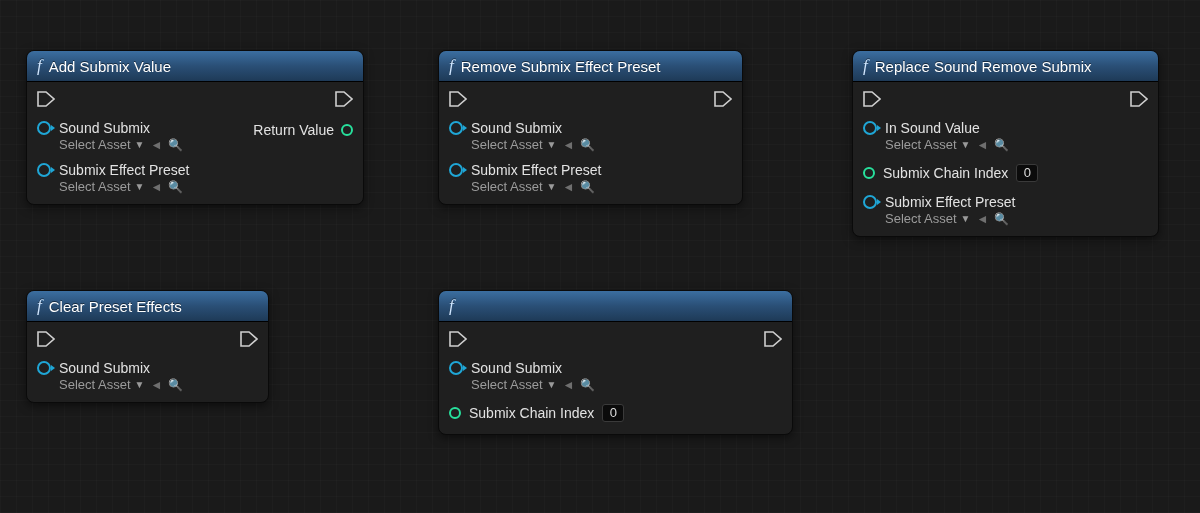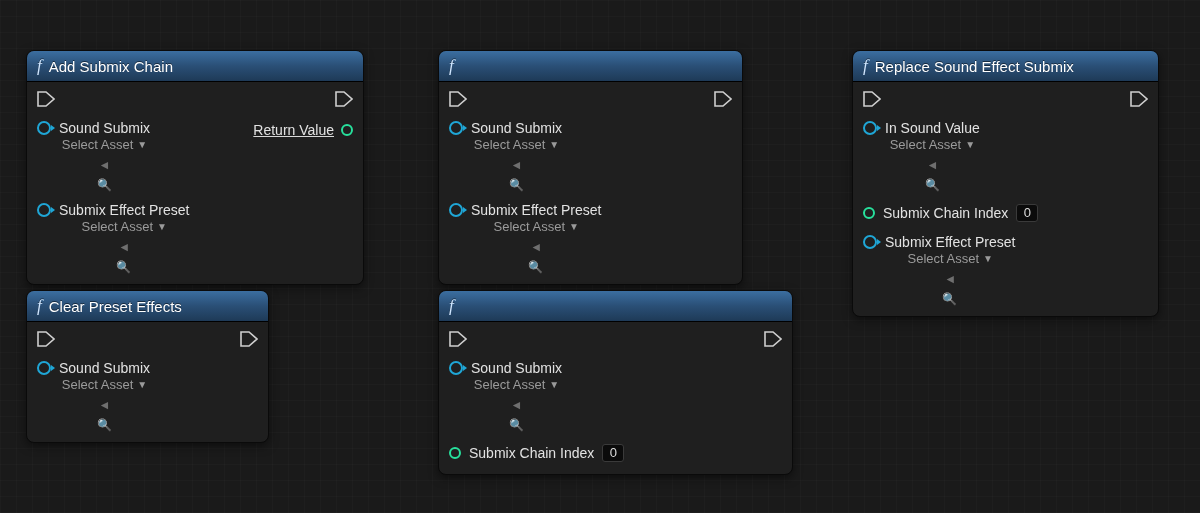--- a/index.html
+++ b/index.html
@@ -50,21 +50,21 @@
     gap: 2px;
     justify-content: space-between;
   }
   .row {
     display: flex;
     align-items: center;
     min-height: 22px;
     width: 100%;
   }
   .left { display:flex; align-items:center; gap:7px; flex:1; }
-  .right { display:flex; align-items:center; gap:7px; justify-content:flex-end;text-decoration:underline; }
+  .right { display:flex; align-items:center; gap:7px; justify-content:flex-end; }
   .exec-pin {
     display:inline-block;
   }
   .exec-pin svg { display:block; }
   .obj-pin {
     width:14px; height:14px;
     border-radius:50%;
     border:2px solid #1fa6d6;
     position:relative;
     flex:none;
@@ -81,21 +81,21 @@
   }
   .int-pin {
     width:12px;height:12px;border-radius:50%;
     border:2px solid #27e09c;
     flex:none;
   }
   .label { color:#e2e2e2; font-size:14px; }
   .sublabel { color:#9b9b9b; font-size:13px; display:flex; align-items:center; gap:4px;}
   .asset-row { display:flex; flex-direction:column; gap:1px; }
   .asset-row .top { display:flex; align-items:center; gap:8px; }
-  .asset-row .bottom { display:flex; align-items:center; gap:6px; padding-left:22px;flex-direction:column; }
+  .asset-row .bottom { display:flex; align-items:center; gap:6px; padding-left:22px; }
   .chev { color:#9a9a9a; font-size:10px; }
   .tinyicon { color:#6f6f6f; font-size:12px; }
   .int-box {
     background:#0b0b0b;
     border:1px solid #3a3a3a;
     border-radius:3px;
     color:#ddd;
     padding:0 6px;
     min-width:22px;
     text-align:center;
@@ -104,21 +104,21 @@
     height:18px;
   }
   .spacer { height:6px; }
 </style>
 </head>
 <body>
 
 <div class="node" style="left:26px; top:50px; width:338px;">
   <div class="node-header">
     <span class="fi">f</span>
-    <span>Add Submix Chain</span>
+    <span>Add Submix Value</span>
   </div>
   <div class="node-body">
     <div class="row">
       <div class="left">
         <span class="exec-pin">
           <svg width="18" height="16">
               <path d="M1 1 L9 1 L17 8 L9 15 L1 15 Z" fill="none" stroke="#cfcfcf" stroke-width="1.6"></path>
             </svg>
         </span>
       </div>
@@ -171,20 +171,21 @@
           </div>
         </div>
       </div>
     </div>
   </div>
 </div>
 
 <div class="node" style="left:438px; top:50px; width:305px;">
   <div class="node-header">
     <span class="fi">f</span>
+    <span>Remove Submix Effect Preset</span>
   </div>
   <div class="node-body">
     <div class="row">
       <div class="left">
         <span class="exec-pin">
           <svg width="18" height="16">
               <path d="M1 1 L9 1 L17 8 L9 15 L1 15 Z" fill="none" stroke="#cfcfcf" stroke-width="1.6"></path>
             </svg>
         </span>
       </div>
@@ -233,21 +234,21 @@
           </div>
         </div>
       </div>
     </div>
   </div>
 </div>
 
 <div class="node" style="left:852px; top:50px; width:307px;">
   <div class="node-header">
     <span class="fi">f</span>
-    <span>Replace Sound Effect Submix</span>
+    <span>Replace Sound Remove Submix</span>
   </div>
   <div class="node-body">
     <div class="row">
       <div class="left">
         <span class="exec-pin">
           <svg width="18" height="16">
               <path d="M1 1 L9 1 L17 8 L9 15 L1 15 Z" fill="none" stroke="#cfcfcf" stroke-width="1.6"></path>
             </svg>
         </span>
       </div>

